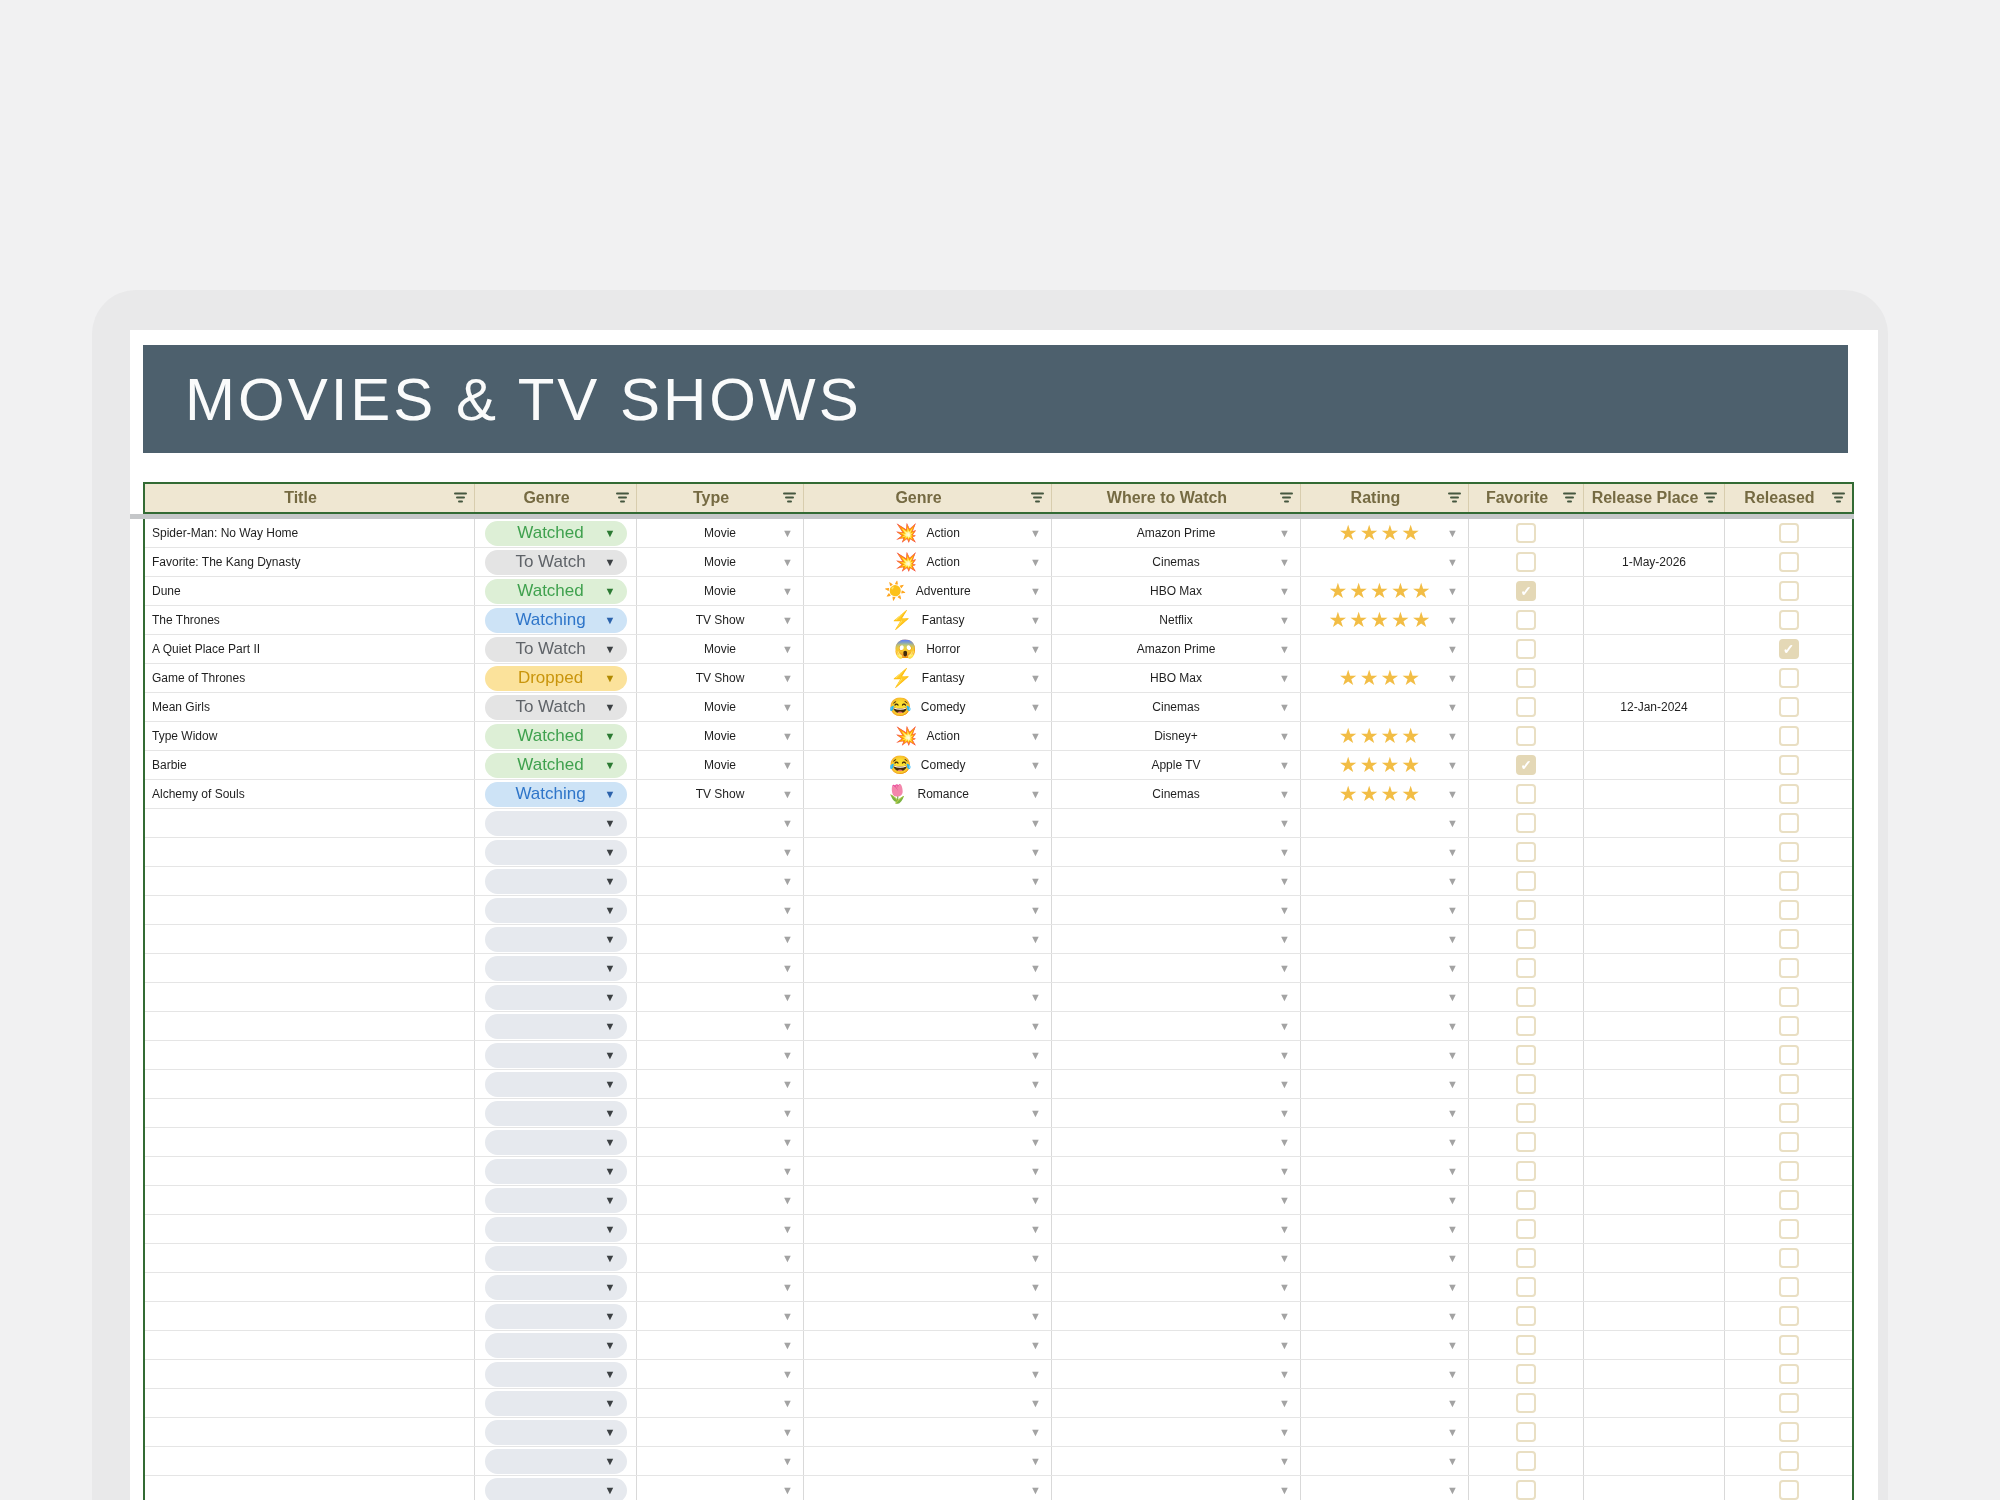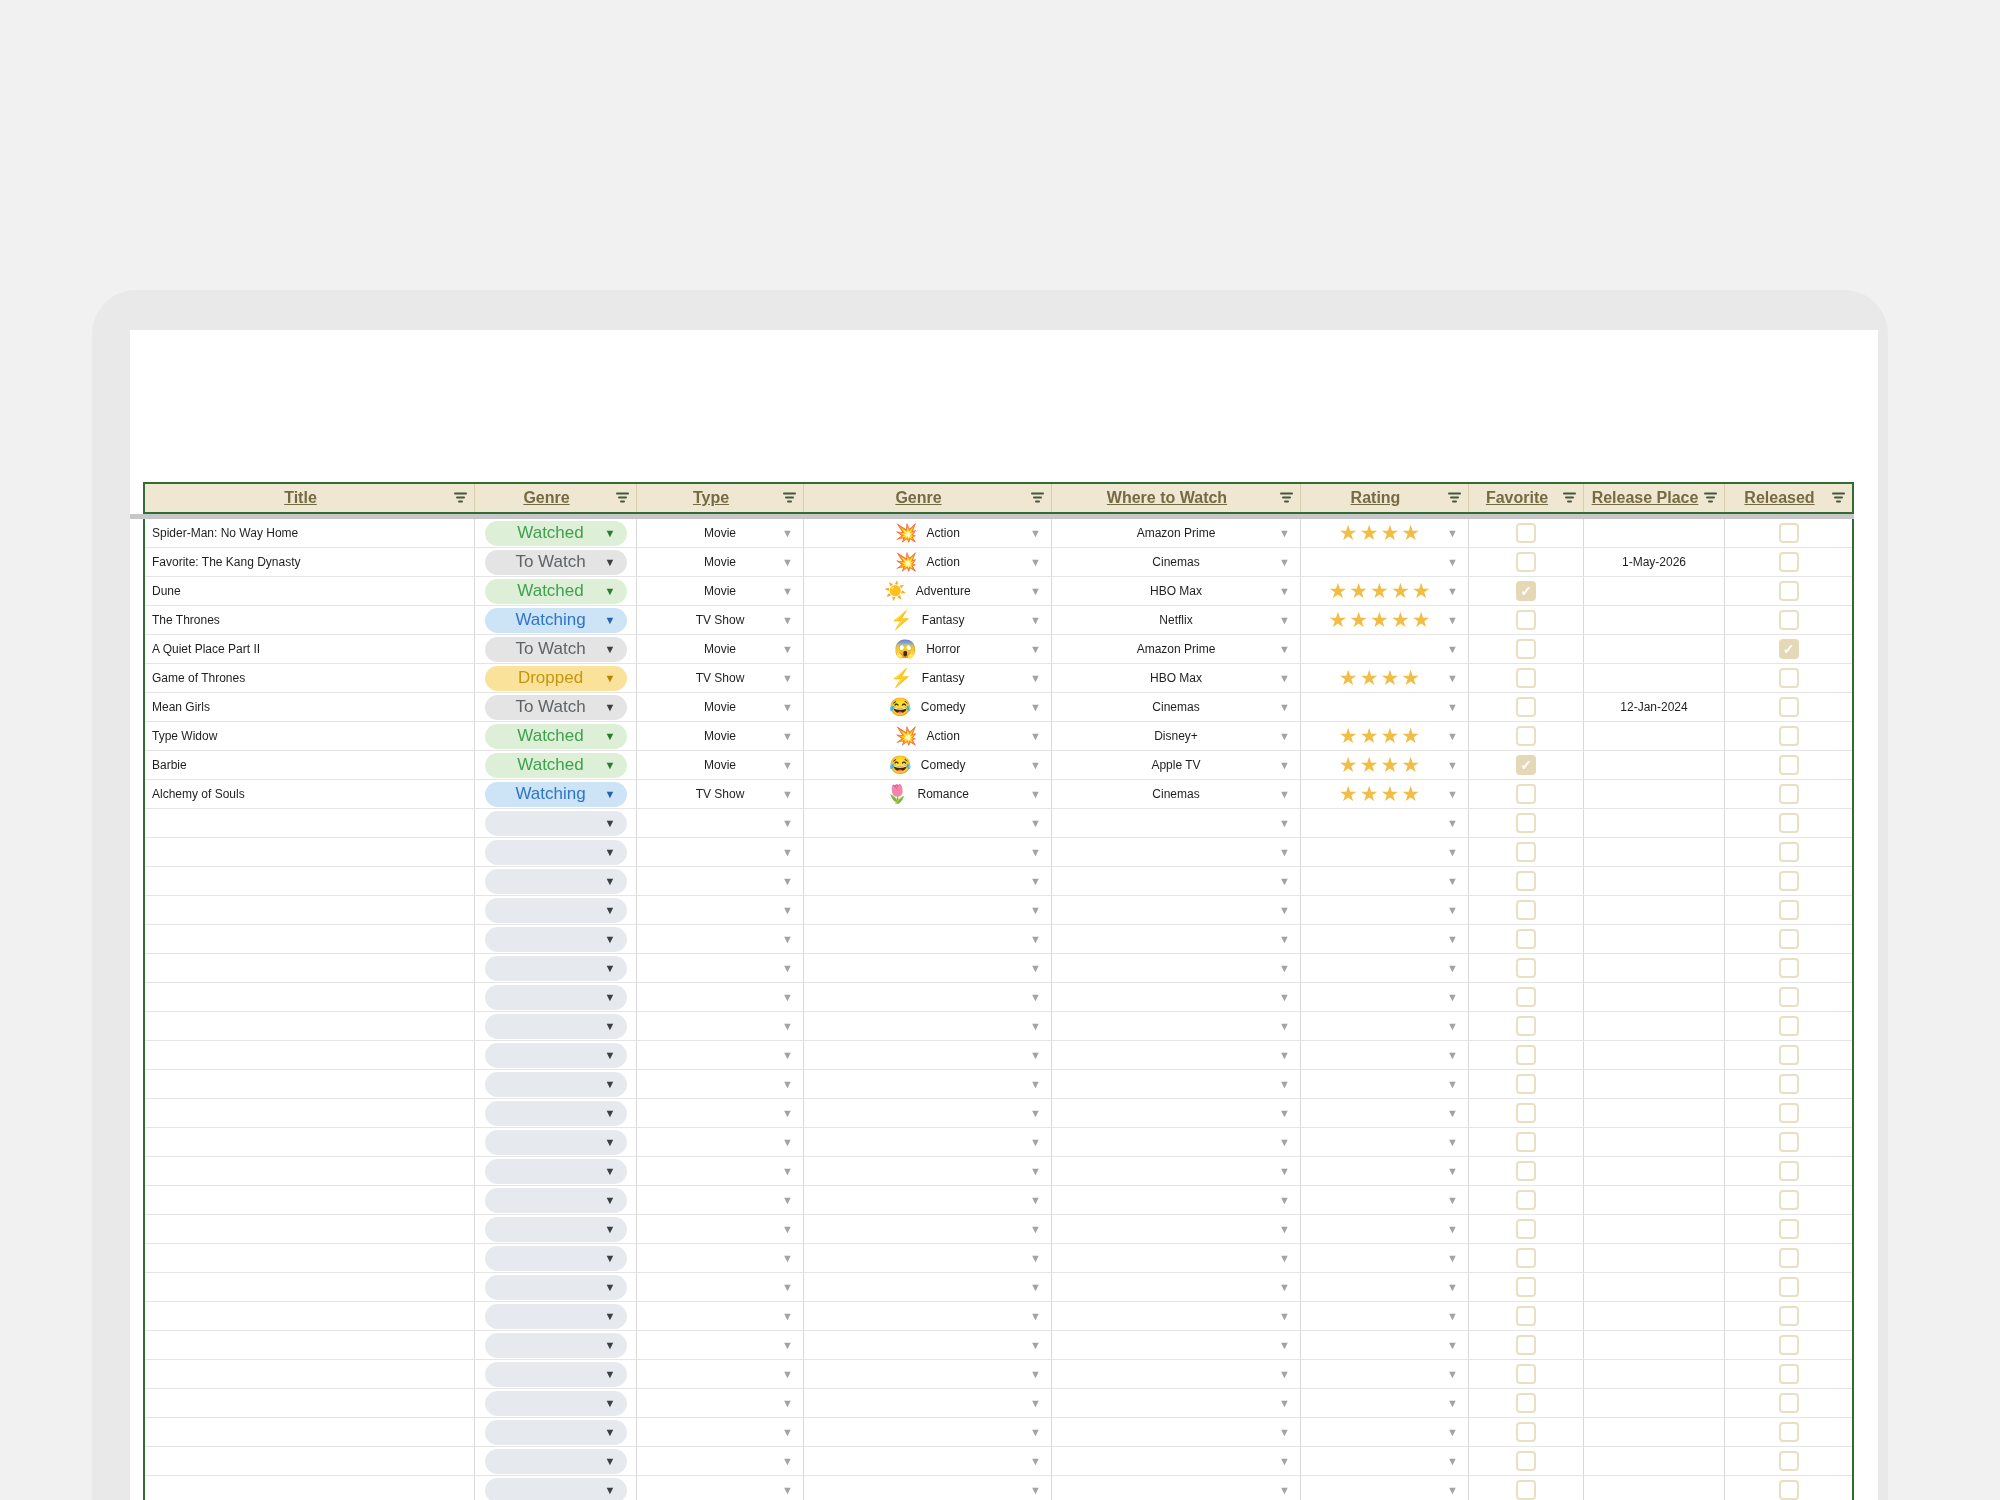--- a/index.html
+++ b/index.html
@@ -18,21 +18,21 @@
   .banner-title { color:#fafbfb; font-size:60px; font-weight:300; letter-spacing:3px;
                   padding-left:42px; white-space:nowrap; }
 
   .table { position:absolute; left:143px; top:482px; width:1711px; }
 
   .header-row { display:flex; width:1711px; height:32px; background:#efe7d2;
                 border:2px solid #336b34; }
   .hcell { position:relative; height:100%; border-right:1px solid #d8cdae; }
   .hcell:last-child { border-right:none; }
   .hlabel { position:absolute; left:0; right:18px; top:50%; transform:translateY(-50%);
-            text-align:center; color:#756a42; font-size:16px; font-weight:bold; white-space:nowrap;text-decoration:underline; }
+            text-align:center; color:#756a42; font-size:16px; font-weight:bold; white-space:nowrap; }
   .filter-icon { position:absolute; right:7px; top:50%; transform:translateY(-50%);
                  width:14px; height:11px; display:flex; flex-direction:column; align-items:center; gap:2px; }
   .filter-icon i { display:block; height:2px; background:#45573f; border-radius:1px; }
   .filter-icon i:nth-child(1){ width:13px; }
   .filter-icon i:nth-child(2){ width:9px; }
   .filter-icon i:nth-child(3){ width:5px; }
 
   .freeze-bar { position:absolute; left:130px; top:514px; width:1724px; height:5px; background:#c5c7c9; }
 
   .tbody { position:absolute; left:143px; top:519px; width:1711px;
@@ -67,20 +67,23 @@
   .checkbox.checked { background:#e4d8b6; border-color:#e4d8b6; color:#ffffff;
                       font-size:14px; font-weight:bold; }
 </style>
 </head>
 <body>
 
 <div class="page">
   <div class="card"></div>
   <div class="sheet"></div>
 
+  <div class="banner">
+    <div class="banner-title">MOVIES &amp; TV SHOWS</div>
+  </div>
 
   <div class="table">
     <div class="header-row" id="header-row">
         <div class="hcell c0">
           <span class="hlabel">Title</span>
           <span class="filter-icon">
             <i></i>
             <i></i>
             <i></i>
           </span>

